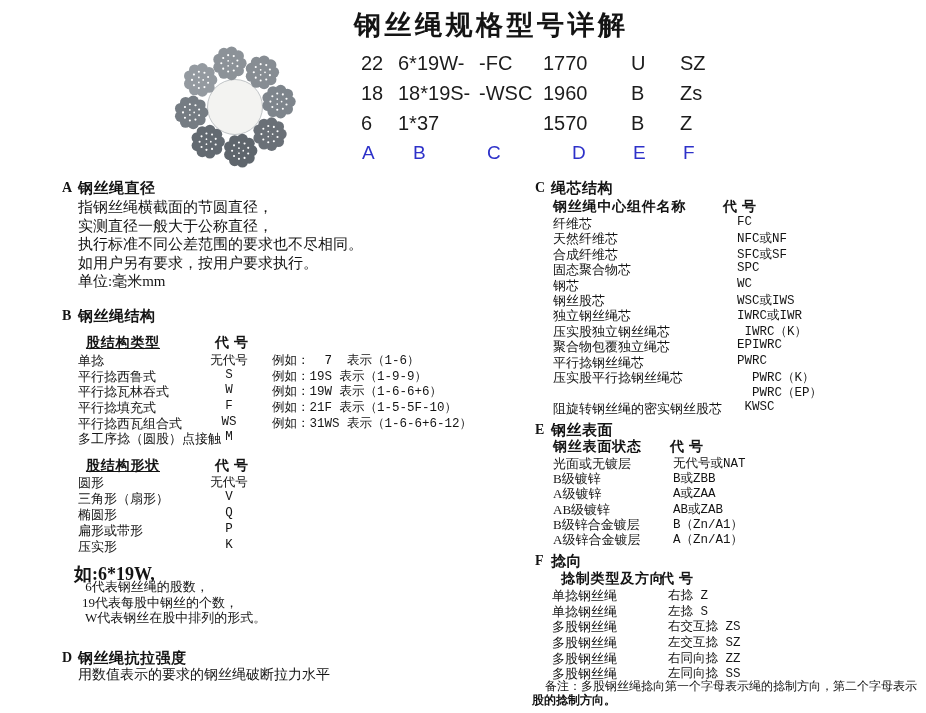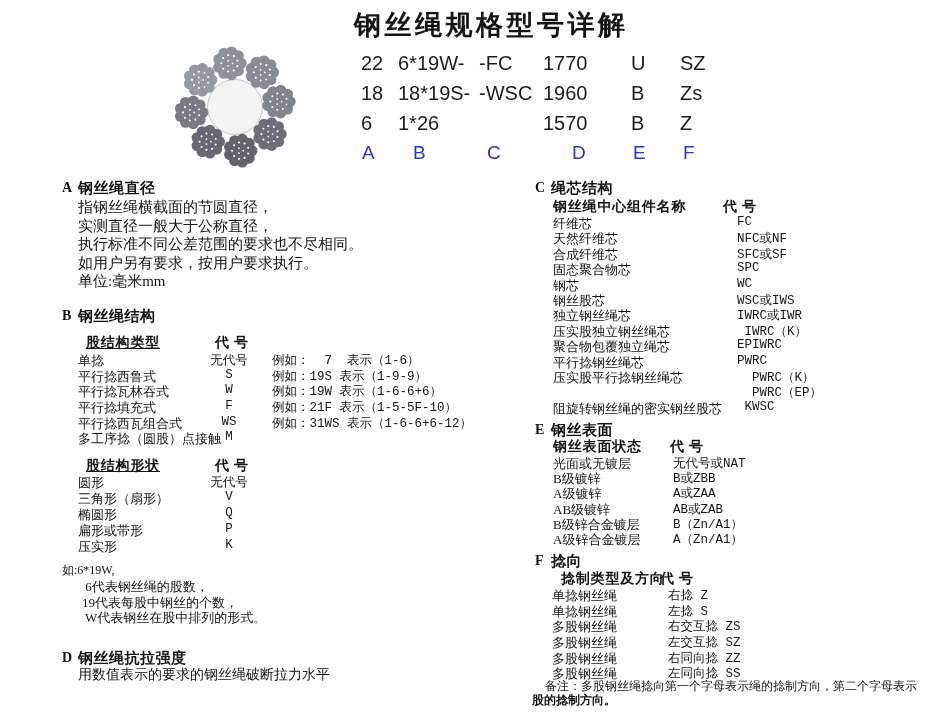--- a/index.html
+++ b/index.html
@@ -37,21 +37,21 @@
 
   
   .secB{left:62px;top:307px;width:430px;height:345px;}
   .tbl1{position:absolute;left:16px;top:27px;width:410px;height:120px;}
   .tbl2{position:absolute;left:16px;top:150px;width:280px;height:100px;}
   .secB .hdr1{left:8px;text-decoration:underline;} .secB .hdr2{left:137px;}
   .secB .lab{left:0;}
   .secB .code{left:128px;width:46px;text-align:center;}
   .secB .ex{left:194px;}
   .exb{position:absolute;left:0;top:255px;width:320px;height:72px;}
-  .exhead{position:absolute;left:0;top:0;font-weight:normal;font-size:12px;}
+  .exhead{position:absolute;left:12px;top:0;font-weight:bold;font-size:18px;}
   .exlines{position:absolute;left:20px;top:17px;font-size:13px;line-height:15.7px;}
 
   
   .secD{left:62px;top:649px;width:390px;height:60px;}
   .dlines{position:absolute;left:16px;top:17px;font-size:14px;line-height:17px;}
 
   
   .secC{left:535px;top:179px;width:391px;height:245px;}
   .secC .hdr1{left:18px;} .secC .hdr2{left:188px;}
   .secC .lab{left:18px;} .secC .code{left:202px;}
@@ -131,21 +131,21 @@
     <div class="srow" style="top:30px">
       <span class="scell c0" data-bind="spec_table.rows.1.0">18</span>
       <span class="scell c1" data-bind="spec_table.rows.1.1">18*19S-</span>
       <span class="scell c2" data-bind="spec_table.rows.1.2">-WSC</span>
       <span class="scell c3" data-bind="spec_table.rows.1.3">1960</span>
       <span class="scell c4" data-bind="spec_table.rows.1.4">B</span>
       <span class="scell c5" data-bind="spec_table.rows.1.5">Zs</span>
     </div>
     <div class="srow" style="top:60px">
       <span class="scell c0" data-bind="spec_table.rows.2.0">6</span>
-      <span class="scell c1" data-bind="spec_table.rows.2.1">1*26</span>
+      <span class="scell c1" data-bind="spec_table.rows.2.1">1*37</span>
       <span class="scell c2" data-bind="spec_table.rows.2.2"></span>
       <span class="scell c3" data-bind="spec_table.rows.2.3">1570</span>
       <span class="scell c4" data-bind="spec_table.rows.2.4">B</span>
       <span class="scell c5" data-bind="spec_table.rows.2.5">Z</span>
     </div>
     <div class="srow letters" style="top:90px">
       <span class="scell l0" data-bind="spec_table.letters.0">A</span>
       <span class="scell l1" data-bind="spec_table.letters.1">B</span>
       <span class="scell l2" data-bind="spec_table.letters.2">C</span>
       <span class="scell l3" data-bind="spec_table.letters.3">D</span>

